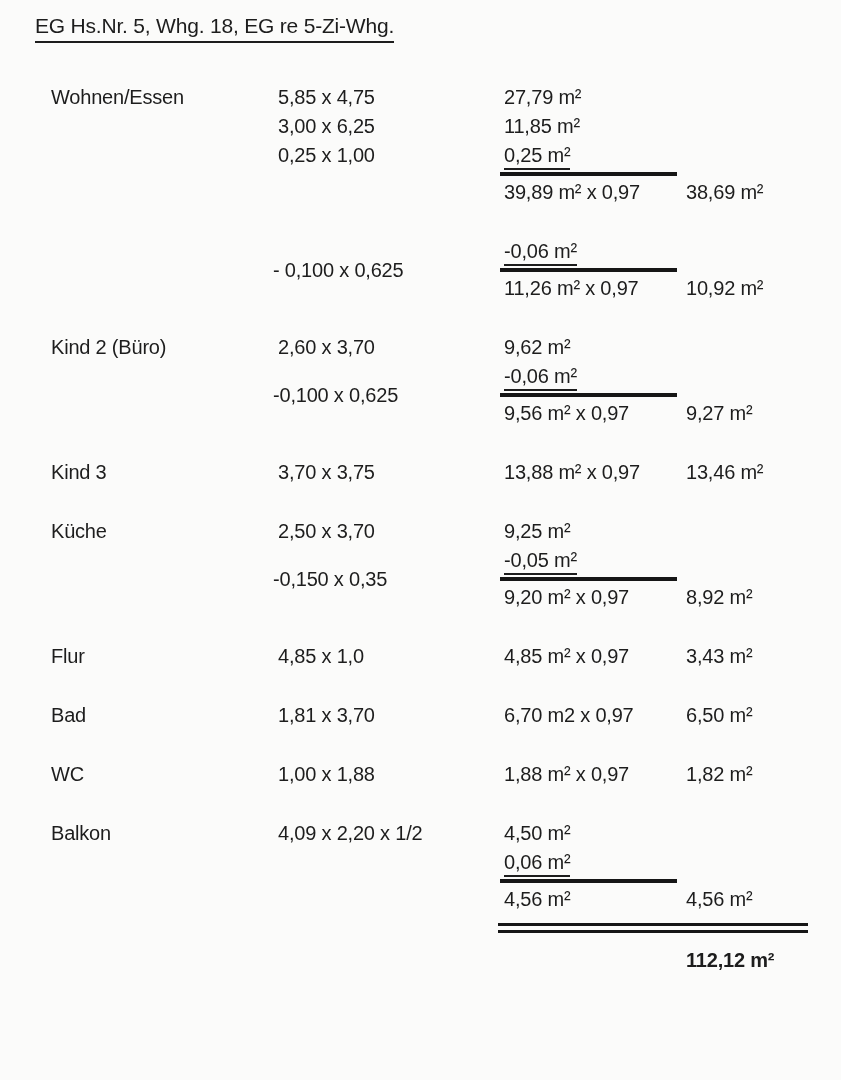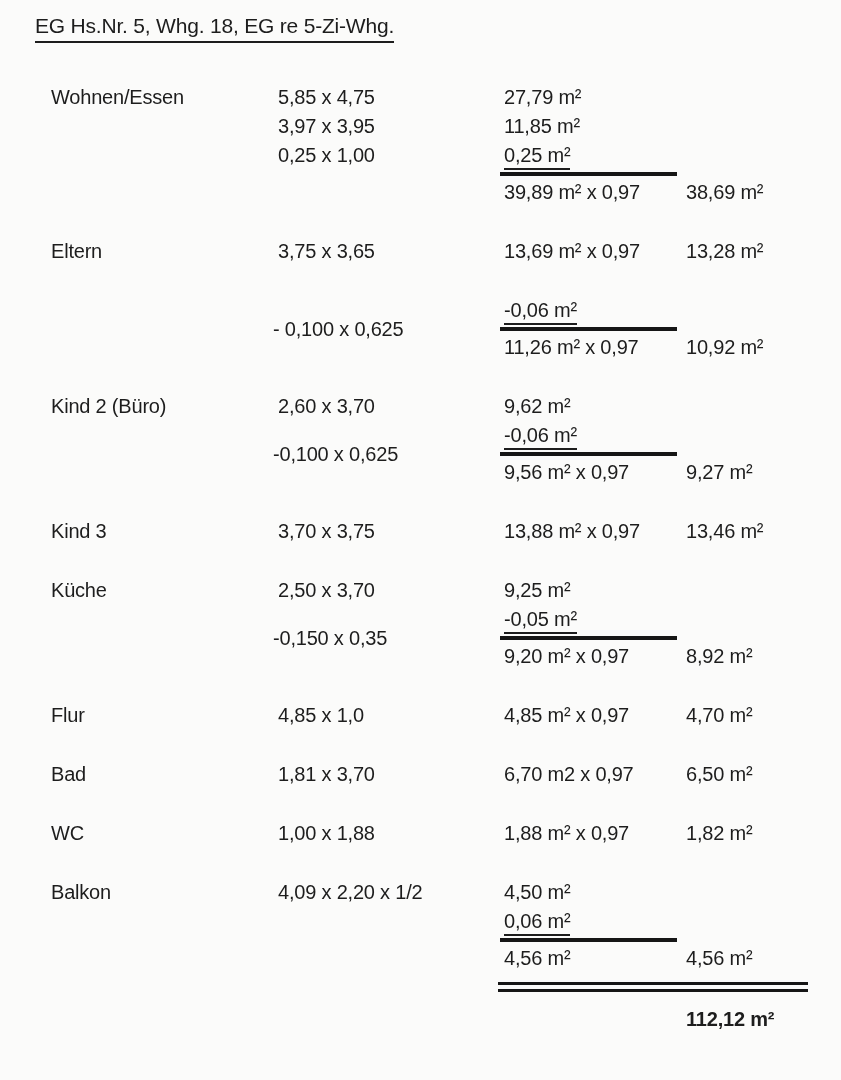--- a/index.html
+++ b/index.html
@@ -84,39 +84,31 @@
   </div>
 
   <div id="blocks">
       <div class="block">
         <div class="row">
           <span class="c1">Wohnen/Essen</span>
           <span class="c2">5,85 x 4,75</span>
           <span class="c3">27,79 m²</span>
         </div>
         <div class="row">
-          <span class="c2">3,97 x 3,95</span>
+          <span class="c2">3,00 x 6,25</span>
           <span class="c3">11,85 m²</span>
         </div>
         <div class="row">
           <span class="c2">0,25 x 1,00</span>
           <span class="c3 u">0,25 m²</span>
         </div>
         <div class="rule"></div>
         <div class="row">
           <span class="c3">39,89 m² x 0,97</span>
           <span class="c4">38,69 m²</span>
-        </div>
-      </div>
-      <div class="block">
-        <div class="row">
-          <span class="c1">Eltern</span>
-          <span class="c2">3,75 x 3,65</span>
-          <span class="c3">13,69 m² x 0,97</span>
-          <span class="c4">13,28 m²</span>
         </div>
       </div>
       <div class="block">
         <div class="row">
           <span class="c2 neg">- 0,100 x 0,625</span>
           <span class="c3 u">-0,06 m²</span>
         </div>
         <div class="rule"></div>
         <div class="row">
           <span class="c3">11,26 m² x 0,97</span>
@@ -161,21 +153,21 @@
         <div class="row">
           <span class="c3">9,20 m² x 0,97</span>
           <span class="c4">8,92 m²</span>
         </div>
       </div>
       <div class="block">
         <div class="row">
           <span class="c1">Flur</span>
           <span class="c2">4,85 x 1,0</span>
           <span class="c3">4,85 m² x 0,97</span>
-          <span class="c4">4,70 m²</span>
+          <span class="c4">3,43 m²</span>
         </div>
       </div>
       <div class="block">
         <div class="row">
           <span class="c1">Bad</span>
           <span class="c2">1,81 x 3,70</span>
           <span class="c3">6,70 m2 x 0,97</span>
           <span class="c4">6,50 m²</span>
         </div>
       </div>

